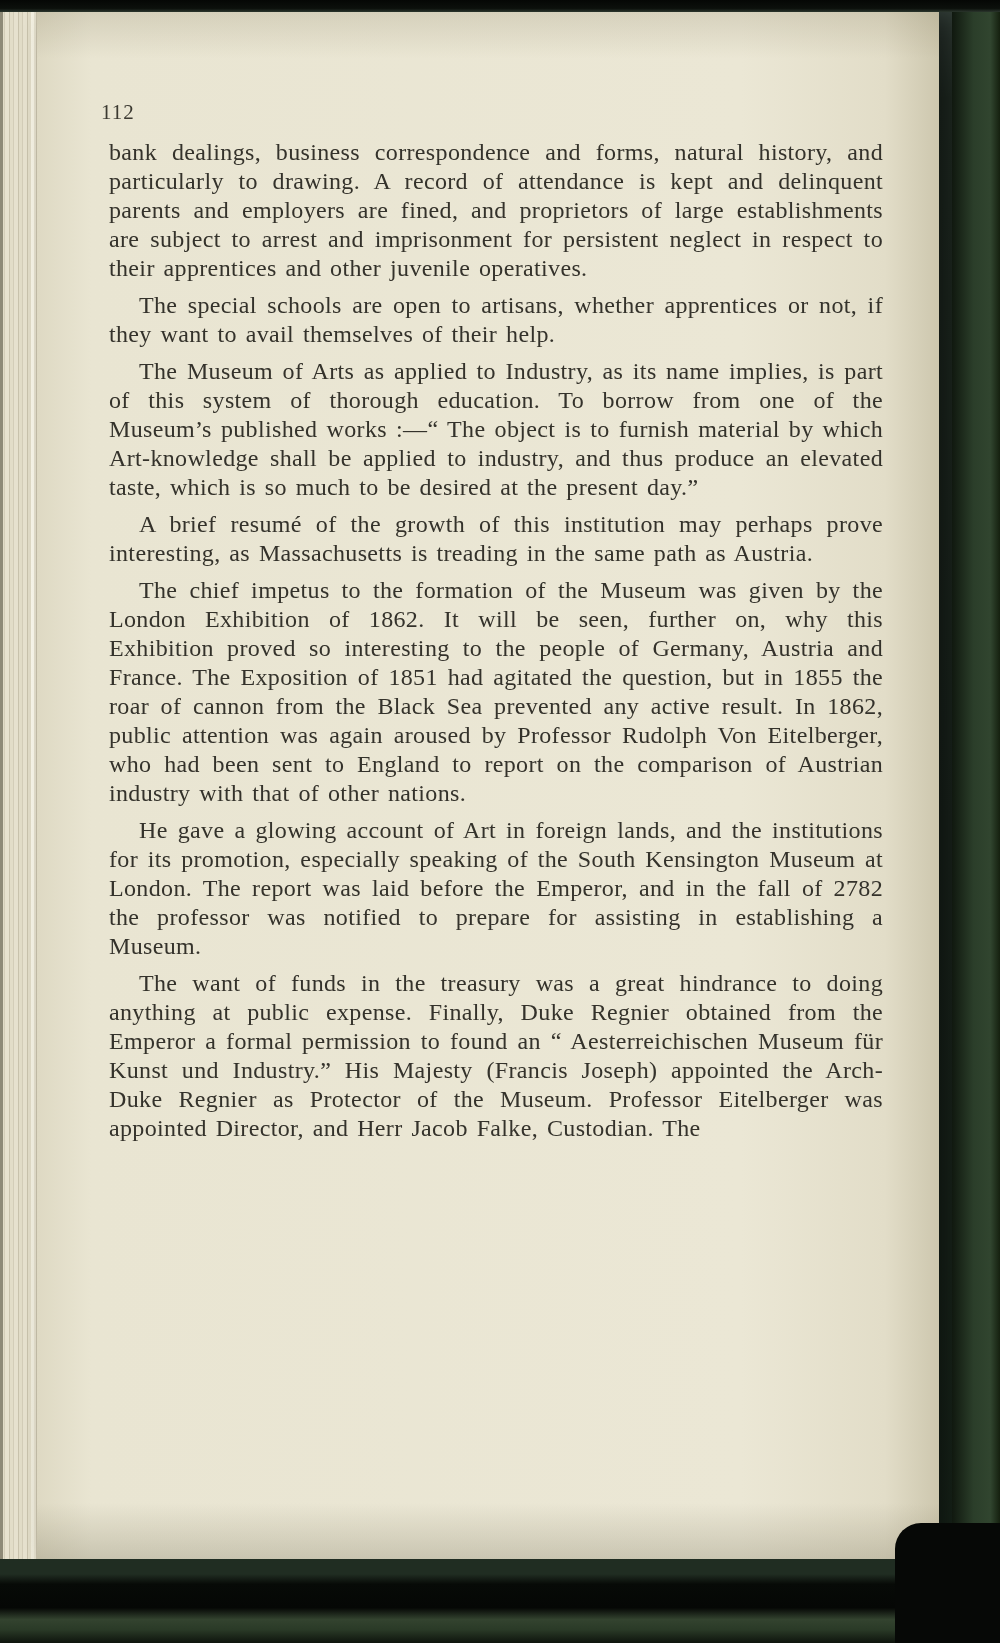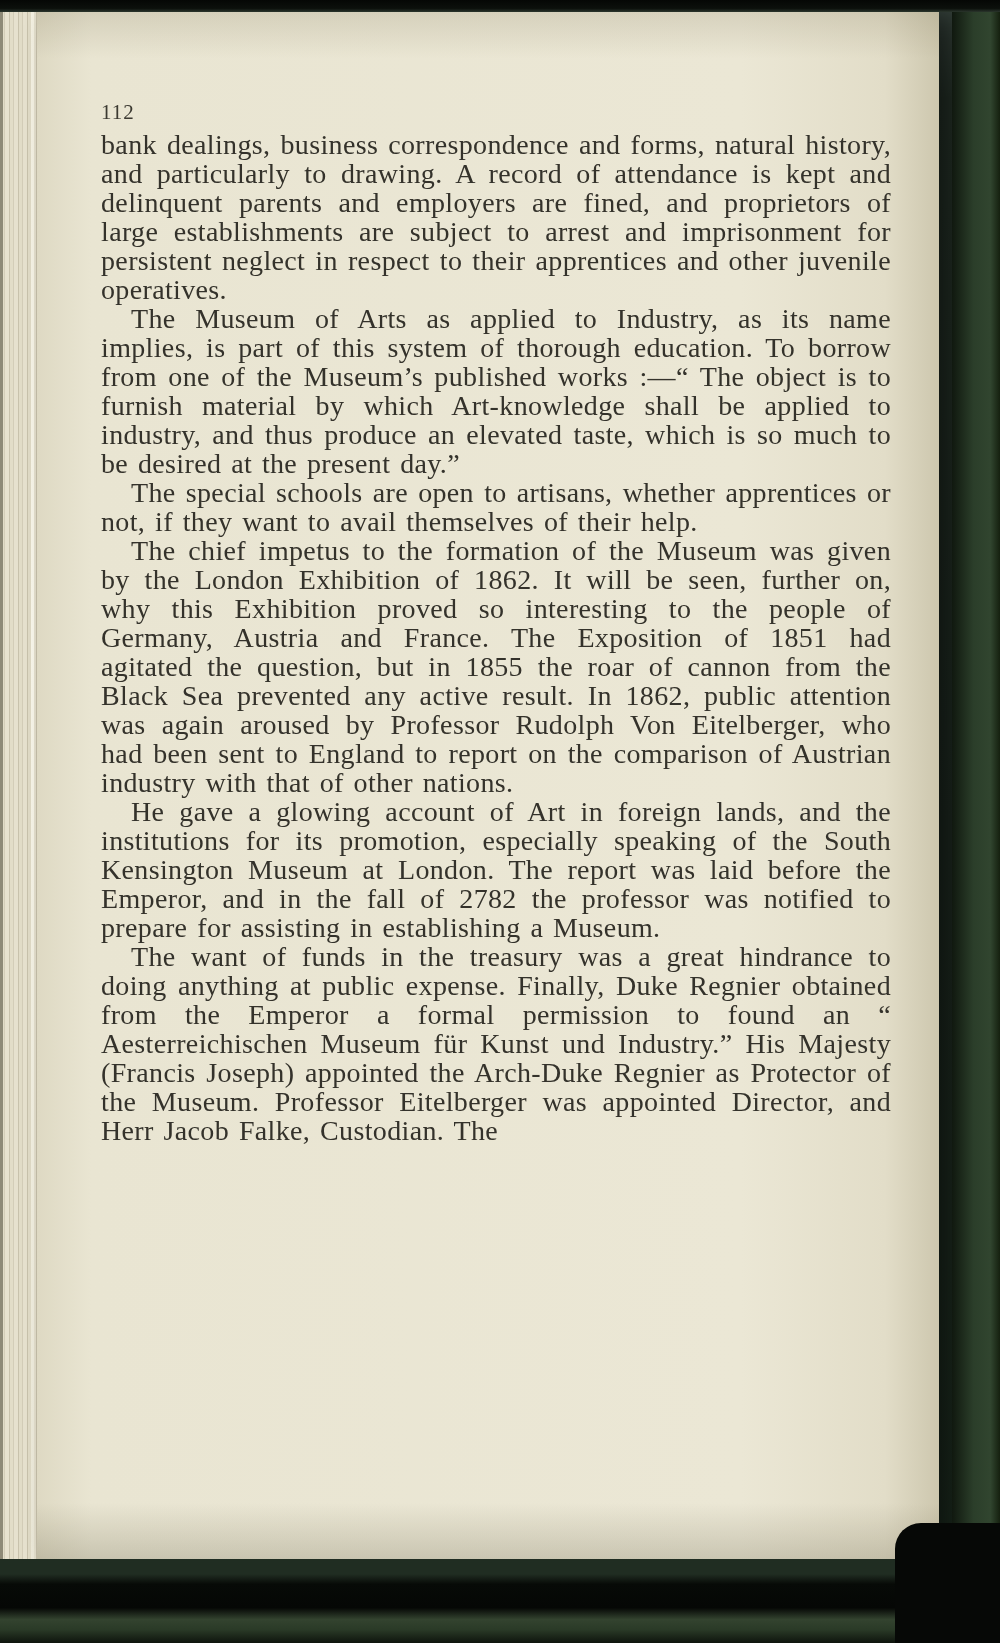--- a/index.html
+++ b/index.html
@@ -119,22 +119,22 @@
     text-align: center;
     font-size: 17px;
     letter-spacing: 2.5px;
     color: #3b3931;
   }
 
   .page-body {
     width: 100%;
   }
   .para {
-    margin: 0;
-    font-size: 28px;
+    margin: 8px;
+    font-size: 24px;
     line-height: 29px;
     letter-spacing: 0.35px;
     word-spacing: 2.5px;
     text-align: justify;
     color: #34322b;
   }
   .para.indent {
     text-indent: 30px;
   }
 </style>
@@ -143,22 +143,23 @@
 
 <div class="scene">
   <div class="page-stack"></div>
 
   <div class="page">
     <div class="page-header">
       <span class="pagenum">112</span>
     </div>
     <div class="page-body">
         <p class="para">bank dealings, business correspondence and forms, natural history, and particularly to drawing. A record of attendance is kept and delinquent parents and employers are fined, and proprietors of large establishments are subject to arrest and imprisonment for persistent neglect in respect to their apprentices and other juvenile operatives.</p>
+        <p class="para indent">The special schools are open to artisans, whether apprentices or not, if they want to avail themselves of their help.</p>
         <p class="para indent">The Museum of Arts as applied to Industry, as its name implies, is part of this system of thorough education. To borrow from one of the Museum’s published works :—“ The object is to furnish material by which Art-knowledge shall be applied to industry, and thus produce an elevated taste, which is so much to be desired at the present day.”</p>
-        <p class="para indent">The special schools are open to artisans, whether apprentices or not, if they want to avail themselves of their help.</p>
+        <p class="para indent">A brief resumé of the growth of this institution may perhaps prove interesting, as Massachusetts is treading in the same path as Austria.</p>
         <p class="para indent">The chief impetus to the formation of the Museum was given by the London Exhibition of 1862. It will be seen, further on, why this Exhibition proved so interesting to the people of Germany, Austria and France. The Exposition of 1851 had agitated the question, but in 1855 the roar of cannon from the Black Sea prevented any active result. In 1862, public attention was again aroused by Professor Rudolph Von Eitelberger, who had been sent to England to report on the comparison of Austrian industry with that of other nations.</p>
         <p class="para indent">He gave a glowing account of Art in foreign lands, and the institutions for its promotion, especially speaking of the South Kensington Museum at London. The report was laid before the Emperor, and in the fall of 2782 the professor was notified to prepare for assisting in establishing a Museum.</p>
         <p class="para indent">The want of funds in the treasury was a great hindrance to doing anything at public expense. Finally, Duke Regnier obtained from the Emperor a formal permission to found an “ Aesterreichischen Museum für Kunst und Industry.” His Majesty (Francis Joseph) appointed the Arch-Duke Regnier as Protector of the Museum. Professor Eitelberger was appointed Director, and Herr Jacob Falke, Custodian. The</p>
       </div>
   </div>
 
   <div class="edge-top"></div>
   <div class="edge-right"></div>
   <div class="edge-bottom"></div>
   <div class="corner-br"></div>

